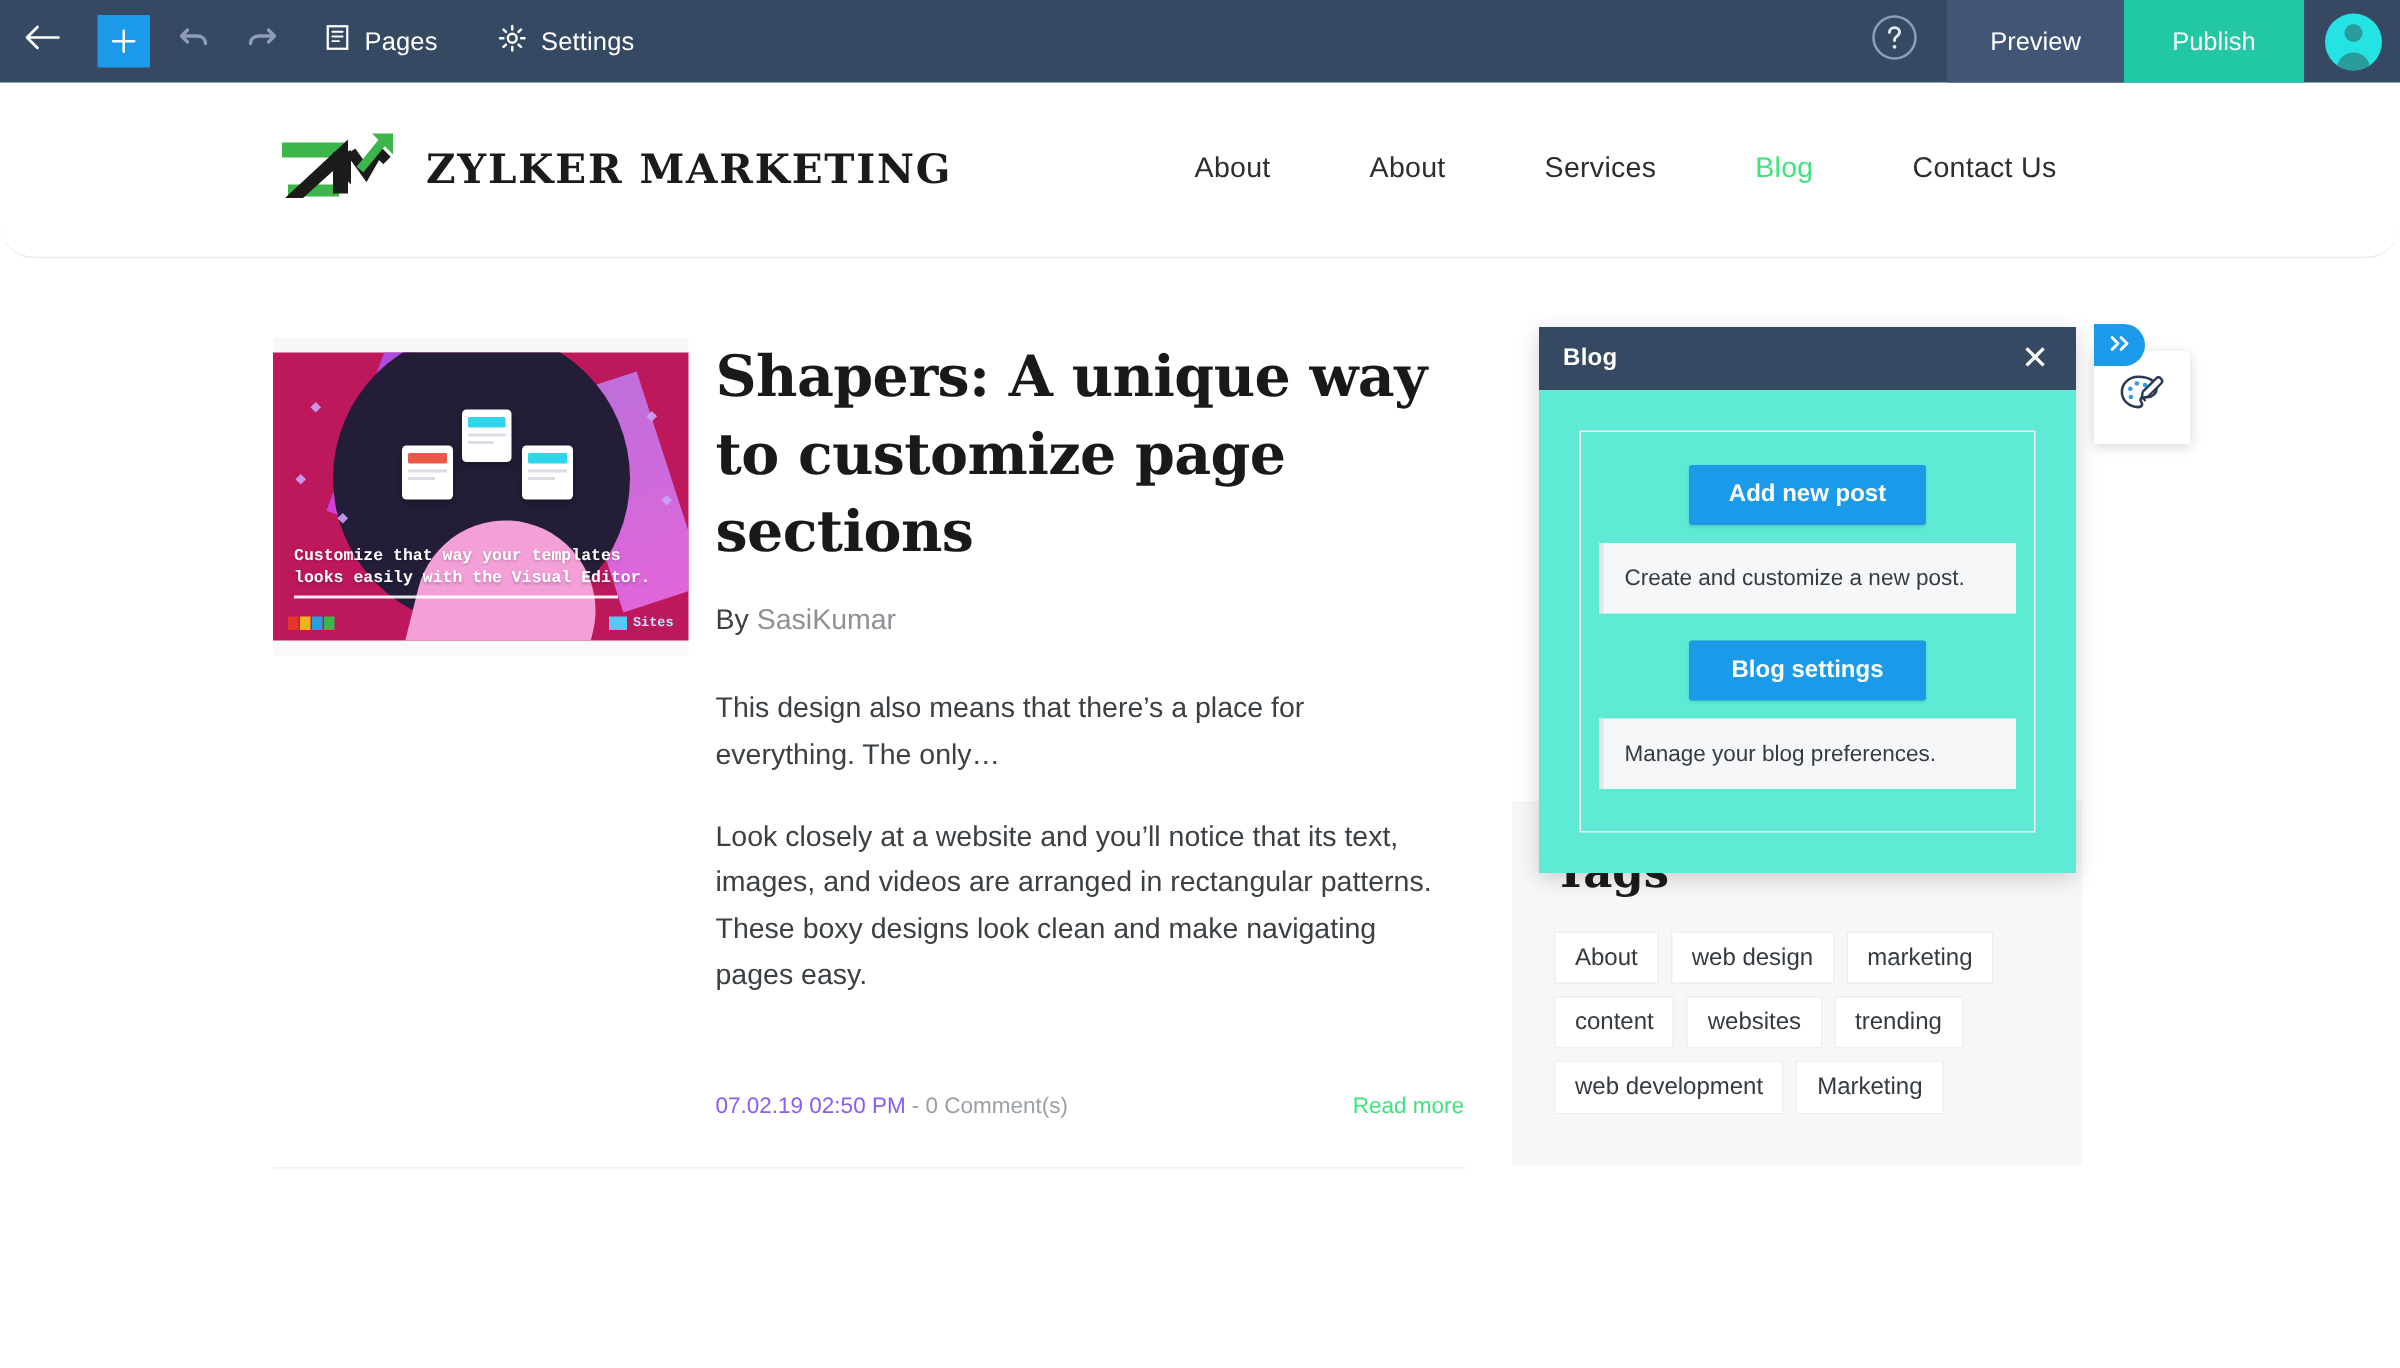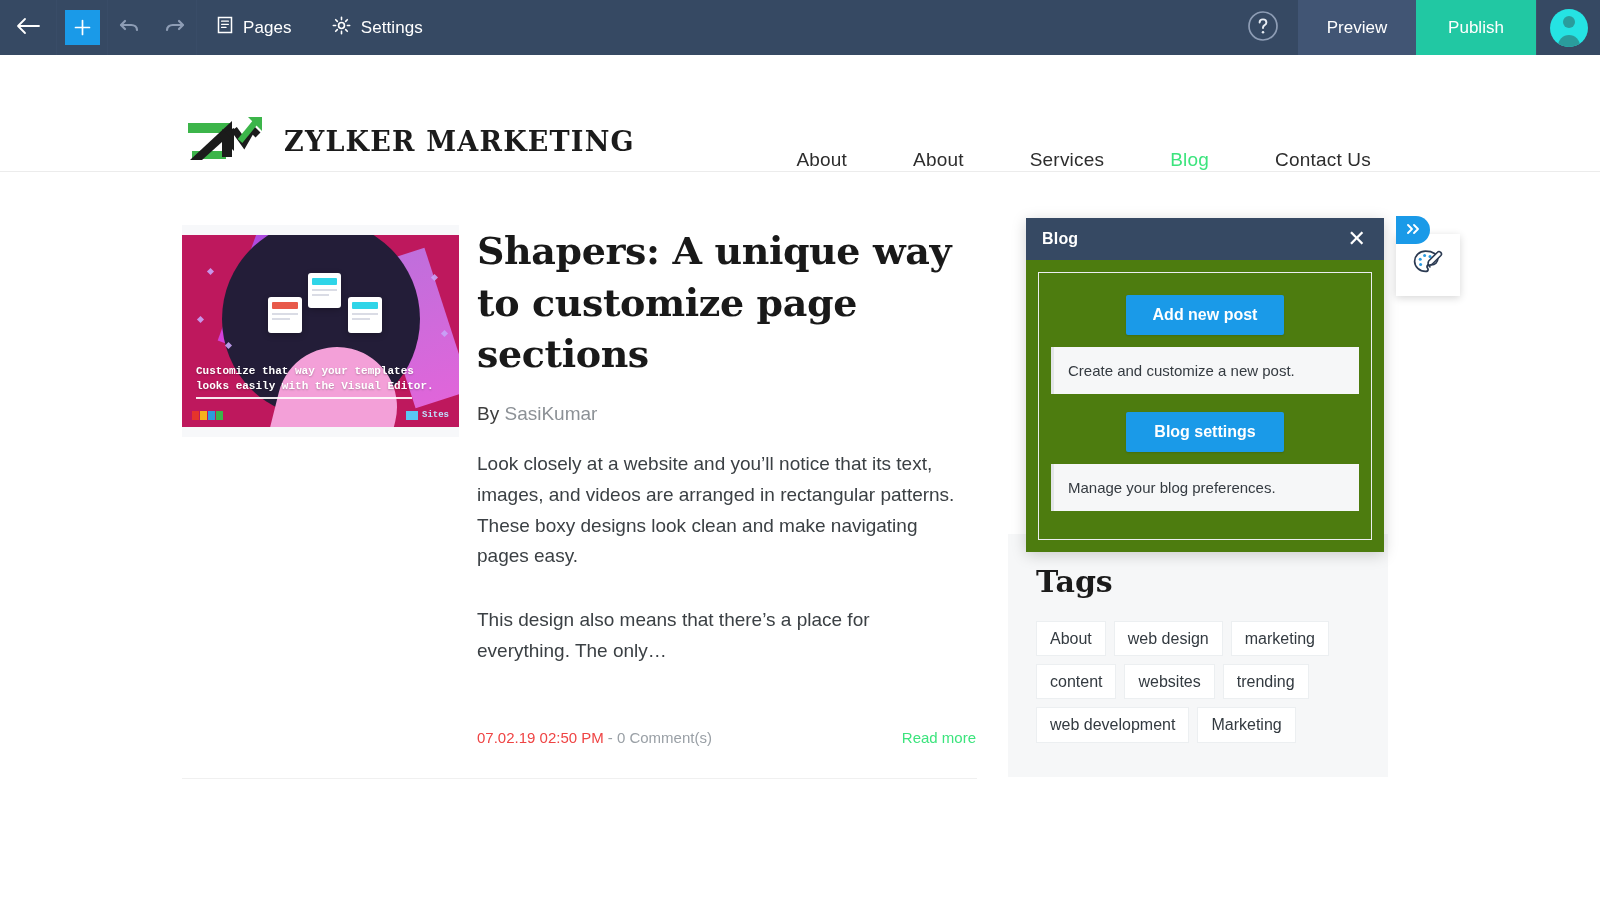--- a/index.html
+++ b/index.html
@@ -127,22 +127,23 @@
 
   
   .site-header {
     position: absolute;
     top: 55px; left: 0;
     width: 1600px;
     height: 117px;
     background: #fff;
     border-bottom: 1px solid #ececec;
     display: flex;
-    align-items: flex-end;
+    align-items: center;
     z-index: 5;
+    border-radius: 22px;
   }
   .brand {
     display: flex;
     align-items: center;
     gap: 18px;
     margin-left: 182px;
     cursor: pointer;
   }
   .brand-name {
     font-family: "DejaVu Serif", serif;
@@ -307,21 +308,21 @@
     color: #3b4044;
     max-width: 480px;
   }
   .post-text.p2 { margin-top: 33px; }
   .post-meta {
     margin-top: 62px;
     display: flex;
     align-items: center;
     font-size: 15px;
   }
-  .post-meta .date { color: #ef4444; }
+  .post-meta .date { color: #8b5cf6; }
   .post-meta .cmt { color: #9aa0a6; margin-left: 4px; }
   .post-meta .read {
     margin-left: auto;
     color: #3ce47d;
     cursor: pointer;
     font-size: 15px;
     padding-right: 18px;
   }
   .post-divider {
     margin-top: 32px;
@@ -386,22 +387,22 @@
   }
   .bp-close {
     margin-left: auto;
     color: #fff;
     font-size: 22px;
     line-height: 1;
     cursor: pointer;
     padding: 2px 2px;
   }
   .bp-body {
-    padding: 12px;
-    background: #4d7c0f;
+    padding: 27px;
+    background: #5eead4;
   }
   .bp-inner {
     border: 1px solid #eceef0;
     padding: 16px 12px 18px 12px;
   }
   .bp-btn {
     display: block;
     margin: 6px auto 0 auto;
     background: #1a9ae8;
     color: #fff;
@@ -620,22 +621,22 @@
           </div>
         </div>
       </div>
 
       <div class="post-body">
         <h1 class="post-title">Shapers: A unique way to customize page sections</h1>
         <div class="post-author">
           <span>By</span>
           <span class="name">SasiKumar</span>
         </div>
+        <p class="post-text p2">This design also means that there’s a place for everything. The only…</p>
         <p class="post-text">Look closely at a website and you’ll notice that its text, images, and videos are arranged in rectangular patterns. These boxy designs look clean and make navigating pages easy.</p>
-        <p class="post-text p2">This design also means that there’s a place for everything. The only…</p>
         <div class="post-meta">
           <span class="date">07.02.19 02:50 PM</span>
           <span class="cmt">- 0 Comment(s)</span>
           <span class="read">Read more</span>
         </div>
       </div>
     </div>
     <div class="post-divider"></div>
   </article>
 

